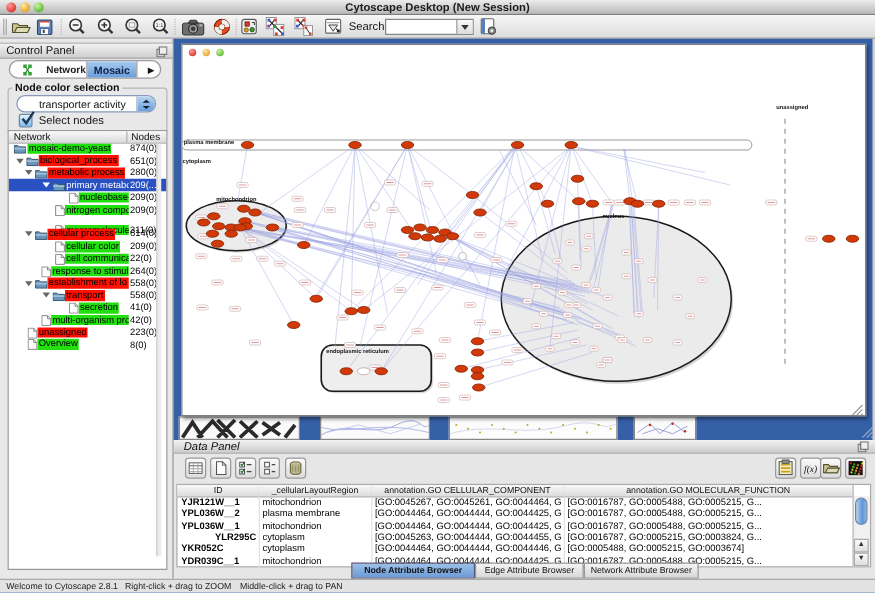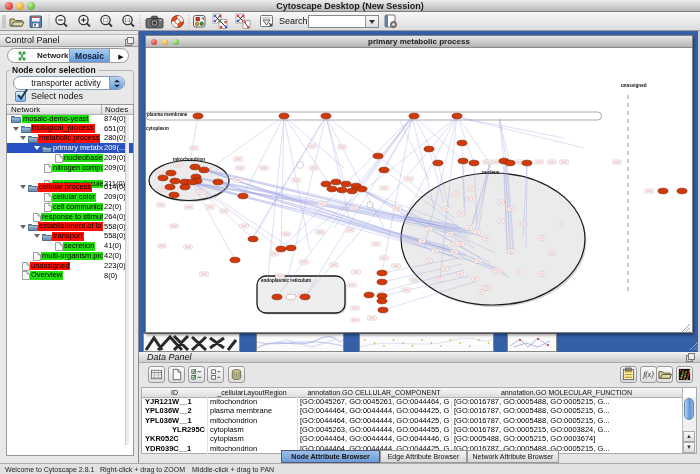--- a/index.html
+++ b/index.html
@@ -366,21 +366,20 @@
     <div style="position:absolute;left:368px;top:302px;width:50px;height:19px;background:#fbfbfb;border:1px solid #888;box-sizing:border-box;"><svg width="48" height="17" viewBox="0 0 48 17">
         <path d="M2 12 L12 5 L20 13 L30 4 L40 12 M6 13 L18 9 L30 13 L42 7" stroke="#9098d8" stroke-width="0.7" fill="none"></path>
         <circle cx="12" cy="6" r="1" fill="#c03020"></circle>
         <circle cx="30" cy="5" r="1" fill="#c03020"></circle>
         <circle cx="40" cy="11" r="1" fill="#c03020"></circle>
       </svg></div>
     <svg style="position:absolute;right:1px;bottom:1px;" width="10" height="10" viewBox="0 0 10 10">
       <path d="M9 1 L1 9 M9 4.5 L4.5 9 M9 8 L8 9" stroke="#8ea6cc" stroke-width="1" fill="none"></path>
     </svg>
     <div id="netwin">
-      <div id="nw-title">primary metabolic process</div>
       <div class="tl2" style="left:5px;background:radial-gradient(circle at 35% 30%,#ff9a95,#df4a43 65%,#b03030);"></div>
       <div class="tl2" style="left:16px;background:radial-gradient(circle at 35% 30%,#ffe9a8,#e9ae3e 65%,#c8922d);"></div>
       <div class="tl2" style="left:27px;background:radial-gradient(circle at 35% 30%,#c8f2a8,#72c345 65%,#55a040);"></div>
       <svg width="546" height="285" viewBox="0 0 546 285" style="position:absolute;left:0;top:11px;">
         <g transform="translate(-2,1)">
           <rect x="1.5" y="64" width="456" height="8" rx="4" fill="#fff" stroke="#999" stroke-width="0.8"></rect>
           <ellipse cx="46" cy="134" rx="40" ry="20" fill="#b5b5b5" opacity="0.6"></ellipse>
           <ellipse cx="45" cy="132.5" rx="40" ry="20" fill="#ececec" stroke="#1a1a1a" stroke-width="1.2"></ellipse>
           <ellipse cx="350.5" cy="193" rx="92" ry="66" fill="#b5b5b5" opacity="0.6"></ellipse>
           <ellipse cx="349" cy="191" rx="92" ry="66" fill="#ebebeb" stroke="#1a1a1a" stroke-width="1.2"></ellipse>

